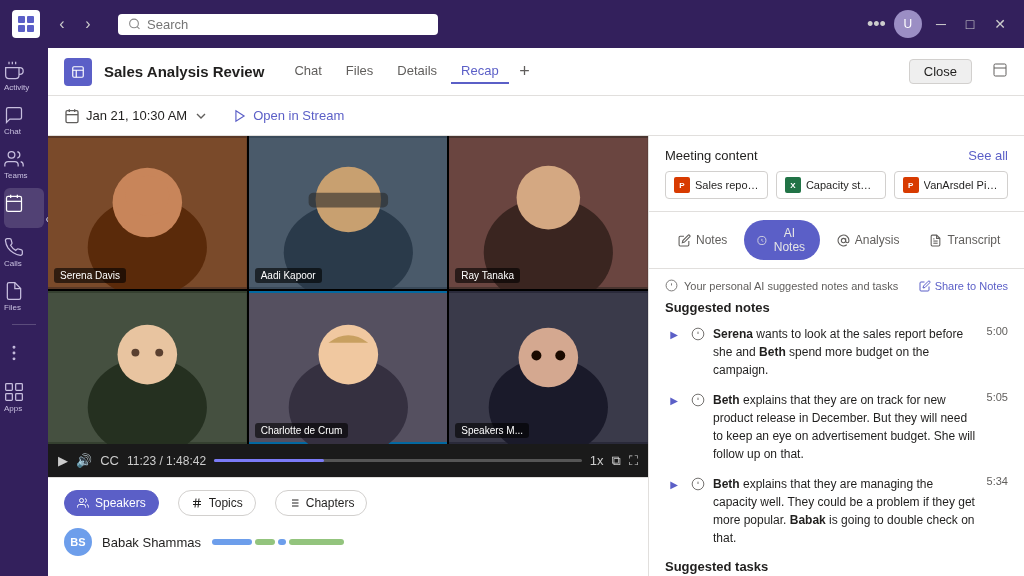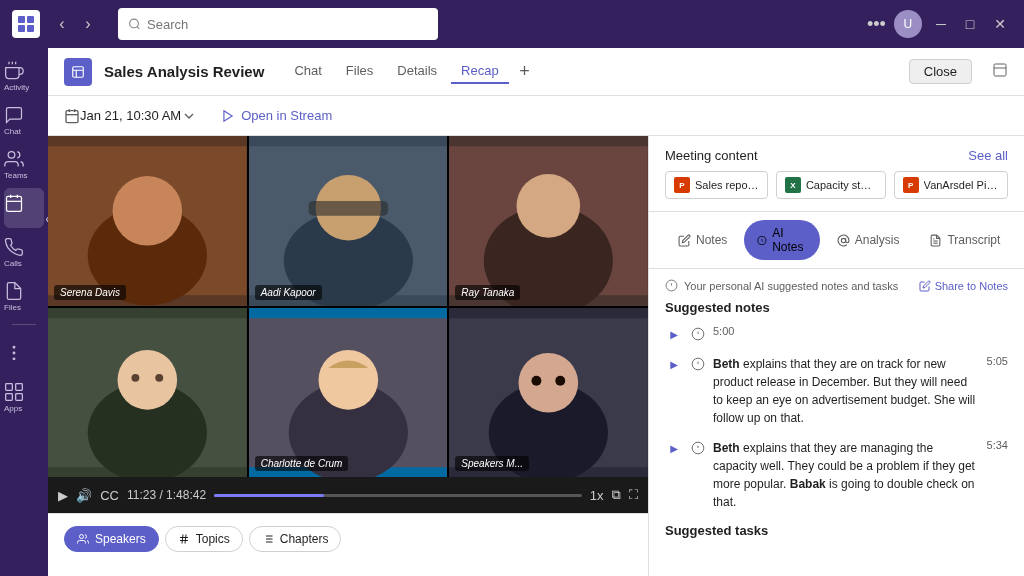--- a/index.html
+++ b/index.html
@@ -2,21 +2,21 @@
 <html><head>
   <meta charset="utf-8">
   <style>
     * { margin: 0; padding: 0; box-sizing: border-box; }
     body { width: 1024px; height: 576px; overflow: hidden; font-family: 'Segoe UI', Arial, sans-serif; background: #f3f2f1; display: flex; flex-direction: column; }
 
     
     .topbar { height: 48px; background: #33205c; display: flex; align-items: center; padding: 0 12px; gap: 10px; }
     .topbar-logo { width: 28px; height: 28px; background: #fff; border-radius: 4px; display: flex; align-items: center; justify-content: center; }
     .topbar-logo svg { width: 20px; height: 20px; }
-    .search-bar { flex: 1; max-width: 320px; height: 32px; background: #fff; border-radius: 4px; display: flex; align-items: center; padding: 0 10px; gap: 6px; }
+    .search-bar { flex: 1; max-width: 320px; height: 21px; background: #fff; border-radius: 4px; display: flex; align-items: center; padding: 0 10px; gap: 6px; }
     .search-bar input { border: none; outline: none; font-size: 13px; width: 100%; color: #333; background: transparent; }
     .topbar-right { margin-left: auto; display: flex; align-items: center; gap: 8px; }
     .topbar-icon { width: 28px; height: 28px; border-radius: 50%; background: #9b8ec4; display: flex; align-items: center; justify-content: center; color: #fff; font-size: 12px; cursor: pointer; }
     .topbar-dots { color: #ccc; font-size: 18px; cursor: pointer; }
     .win-btn { color: #ccc; font-size: 14px; cursor: pointer; padding: 0 6px; }
 
     
     .main { display: flex; flex: 1; overflow: hidden; }
 
     
@@ -36,42 +36,42 @@
     .channel-title { font-size: 15px; font-weight: 600; color: #201f1e; }
     .channel-tabs { display: flex; align-items: center; gap: 4px; margin-left: 8px; }
     .channel-tab { padding: 4px 10px; font-size: 13px; color: #605e5c; cursor: pointer; border-bottom: 2px solid transparent; }
     .channel-tab.active { color: #5b5fc7; border-bottom: 2px solid #5b5fc7; font-weight: 500; }
     .plus-btn { width: 24px; height: 24px; display: flex; align-items: center; justify-content: center; color: #605e5c; font-size: 18px; cursor: pointer; }
     .close-btn { margin-left: auto; border: 1px solid #d2d0ce; border-radius: 4px; padding: 4px 14px; font-size: 13px; cursor: pointer; color: #201f1e; }
     .header-icon-right { margin-left: 8px; cursor: pointer; color: #605e5c; }
 
     
     .date-bar { height: 40px; border-bottom: 1px solid #e1dfdd; display: flex; align-items: center; padding: 0 16px; gap: 8px; }
-    .date-selector { display: flex; align-items: center; font-size: 13px; color: #201f1e; cursor: pointer; }
+    .date-selector { display: flex; align-items: center; gap: 6px; font-size: 13px; color: #201f1e; cursor: pointer; }
     .date-selector svg { width: 16px; height: 16px; color: #605e5c; }
     .open-stream { display: flex; align-items: center; gap: 6px; font-size: 13px; color: #5b5fc7; cursor: pointer; margin-left: 16px; }
 
     
     .meeting-area { display: flex; flex: 1; overflow: hidden; }
 
     
     .video-section { width: 600px; display: flex; flex-direction: column; background: #000; }
     .video-grid { flex: 1; display: grid; grid-template-columns: 1fr 1fr 1fr; grid-template-rows: 1fr 1fr; gap: 2px; }
     .video-cell { position: relative; overflow: hidden; background: #2d2d2d; }
-    .video-label { position: absolute; bottom: 6px; left: 6px; background: rgba(0,0,0,0.6); color: #fff; font-size: 10px; padding: 2px 6px; border-radius: 3px; font-style: italic; }
+    .video-label { position: absolute; bottom: 6px; left: 6px; background: rgba(0,0,0,0.6); color: #fff; font-size: 10px; padding: 2px 6px; border-radius: 3px; }
     .video-controls { height: 36px; background: #1a1a1a; display: flex; align-items: center; padding: 0 10px; gap: 8px; }
     .vc-btn { color: #ccc; font-size: 13px; cursor: pointer; display: flex; align-items: center; gap: 4px; }
     .vc-time { color: #ccc; font-size: 12px; }
     .vc-progress { flex: 1; height: 3px; background: #555; border-radius: 2px; position: relative; }
     .vc-progress-fill { width: 30%; height: 100%; background: #7b7bf7; border-radius: 2px; }
     .vc-right { display: flex; align-items: center; gap: 8px; margin-left: auto; }
 
     
     .speakers-section { background: #fff; padding: 12px 16px; border-top: 1px solid #e1dfdd; }
-    .speakers-tabs { display: flex; gap: 6px; margin-bottom: 12px; }
+    .speakers-tabs { display: flex; gap: 19px; margin-bottom: 12px; }
     .sp-tab { display: flex; align-items: center; gap: 6px; padding: 5px 12px; border-radius: 20px; font-size: 12px; cursor: pointer; border: 1px solid #d2d0ce; color: #201f1e; }
     .sp-tab.active { background: #5b5fc7; color: #fff; border-color: #5b5fc7; }
     .speaker-row { display: flex; align-items: center; gap: 10px; margin-bottom: 8px; }
     .speaker-avatar-placeholder { width: 28px; height: 28px; border-radius: 50%; display: flex; align-items: center; justify-content: center; font-size: 11px; font-weight: 600; color: #fff; flex-shrink: 0; }
     .speaker-name { font-size: 13px; color: #201f1e; min-width: 100px; }
     .speaker-bars { display: flex; gap: 3px; align-items: center; flex: 1; }
     .speaker-bar { height: 6px; border-radius: 3px; }
 
     
     .right-panel { flex: 1; border-left: 1px solid #e1dfdd; display: flex; flex-direction: column; overflow: hidden; background: #fff; }
@@ -80,21 +80,21 @@
     .see-all { font-size: 13px; color: #5b5fc7; cursor: pointer; }
     .meeting-files { display: flex; gap: 8px; padding: 0 16px 12px; border-bottom: 1px solid #e1dfdd; overflow: hidden; }
     .file-chip { display: flex; align-items: center; gap: 5px; border: 1px solid #d2d0ce; border-radius: 4px; padding: 5px 8px; font-size: 11px; color: #201f1e; white-space: nowrap; overflow: hidden; max-width: 130px; }
     .file-icon-ppt { width: 16px; height: 16px; background: #d83b01; border-radius: 2px; display: flex; align-items: center; justify-content: center; color: #fff; font-size: 8px; font-weight: 700; flex-shrink: 0; }
     .file-icon-xls { width: 16px; height: 16px; background: #217346; border-radius: 2px; display: flex; align-items: center; justify-content: center; color: #fff; font-size: 8px; font-weight: 700; flex-shrink: 0; }
     .file-text { overflow: hidden; text-overflow: ellipsis; }
 
     
     .notes-tabs { display: flex; padding: 8px 16px; gap: 4px; border-bottom: 1px solid #e1dfdd; }
     .nt { display: flex; align-items: center; gap: 5px; padding: 5px 12px; border-radius: 20px; font-size: 12px; cursor: pointer; color: #605e5c; border: 1px solid transparent; }
-    .nt.active { background: #5b5fc7; color: #000000; }
+    .nt.active { background: #5b5fc7; color: #e5e5e5; text-align: center; }
     .nt svg { width: 13px; height: 13px; }
 
     
     .ai-content { flex: 1; overflow-y: auto; padding: 10px 16px; }
     .ai-personal-note { display: flex; align-items: flex-end; gap: 6px; font-size: 11px; color: #605e5c; margin-bottom: 8px; }
     .share-to-notes { display: flex; align-items: center; gap: 4px; font-size: 11px; color: #5b5fc7; cursor: pointer; margin-left: auto; }
     .section-title { font-size: 13px; font-weight: 600; color: #201f1e; margin-bottom: 10px; }
     .note-item { display: flex; gap: 8px; margin-bottom: 12px; align-items: flex-start; }
     .note-bullet { width: 18px; height: 18px; flex-shrink: 0; display: flex; align-items: center; justify-content: center; }
     .note-bullet-play { color: #5b5fc7; font-size: 10px; }
@@ -367,20 +367,30 @@
                   <line x1="8" y1="12" x2="21" y2="12"></line>
                   <line x1="8" y1="18" x2="21" y2="18"></line>
                   <line x1="3" y1="6" x2="3.01" y2="6"></line>
                   <line x1="3" y1="12" x2="3.01" y2="12"></line>
                   <line x1="3" y1="18" x2="3.01" y2="18"></line>
                 </svg>
               Chapters
             </div>
           </div>
 
+          <div class="speaker-row">
+            <div class="speaker-avatar-placeholder" style="background:#6d9eeb;">BS</div>
+            <span class="speaker-name">Babak Shammas</span>
+            <div class="speaker-bars">
+              <div class="speaker-bar" style="width:40px;background:#6d9eeb;"></div>
+              <div class="speaker-bar" style="width:20px;background:#93c47d;"></div>
+              <div class="speaker-bar" style="width:8px;background:#6d9eeb;"></div>
+              <div class="speaker-bar" style="width:55px;background:#93c47d;"></div>
+            </div>
+          </div>
 
         </div>
       </div>
 
       <div class="right-panel">
 
         <div class="rp-header">
           <span class="rp-title">Meeting content</span>
           <span class="see-all">See all</span>
         </div>
@@ -459,20 +469,21 @@
 
           <div class="note-item">
             <div class="note-bullet">
               <span class="note-bullet-play">▶</span>
             </div>
             <svg width="14" height="14" viewBox="0 0 24 24" fill="none" stroke="#605e5c" stroke-width="1.5" style="margin-top:2px;flex-shrink:0;">
                 <circle cx="12" cy="12" r="10"></circle>
                 <line x1="12" y1="8" x2="12" y2="12"></line>
                 <line x1="12" y1="16" x2="12.01" y2="16"></line>
               </svg>
+            <div class="note-body"><strong>Serena</strong> wants to look at the sales report before she and <strong>Beth</strong> spend more budget on the campaign.</div>
             <div class="note-time">5:00</div>
           </div>
 
           <div class="note-item">
             <div class="note-bullet">
               <span class="note-bullet-play">▶</span>
             </div>
             <svg width="14" height="14" viewBox="0 0 24 24" fill="none" stroke="#605e5c" stroke-width="1.5" style="margin-top:2px;flex-shrink:0;">
                 <circle cx="12" cy="12" r="10"></circle>
                 <line x1="12" y1="8" x2="12" y2="12"></line>

